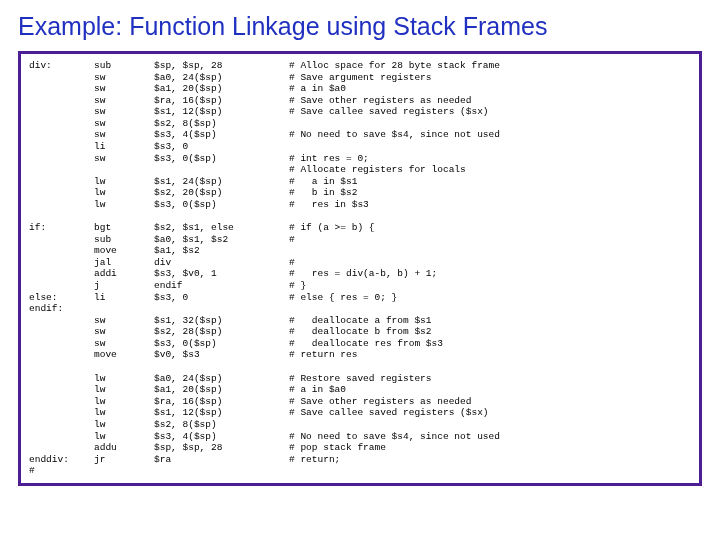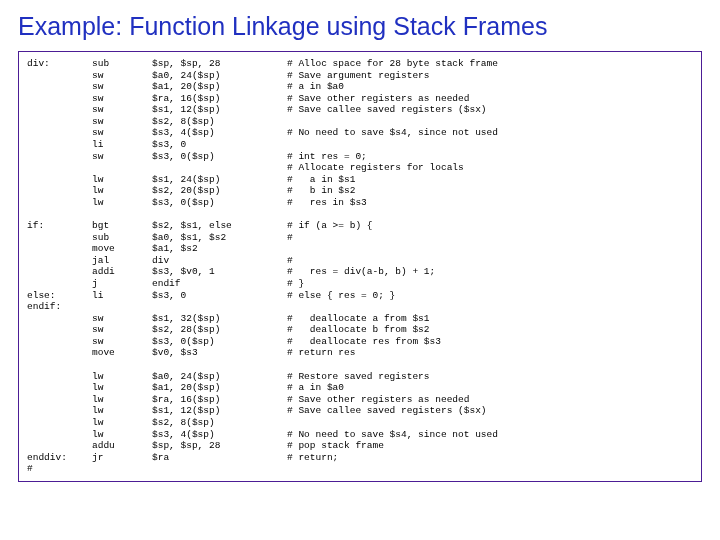--- a/index.html
+++ b/index.html
@@ -17,21 +17,21 @@
     padding: 8px 18px 12px 18px;
     box-sizing: border-box;
   }
   .title {
     color: #2030c0;
     font-size: 25px;
     font-weight: normal;
     margin: 4px 0 10px 0;
   }
   .codebox {
-    border: 1px solid #4c1d95;
+    border: 3px solid #4c1d95;
     padding: 6px 8px 6px 8px;
     font-family: "Courier New", Courier, monospace;
     font-size: 9.5px;
     line-height: 1.22;
     white-space: pre;
     box-sizing: border-box;
   }
   .row {
     display: grid;
     grid-template-columns: 65px 60px 135px auto;

